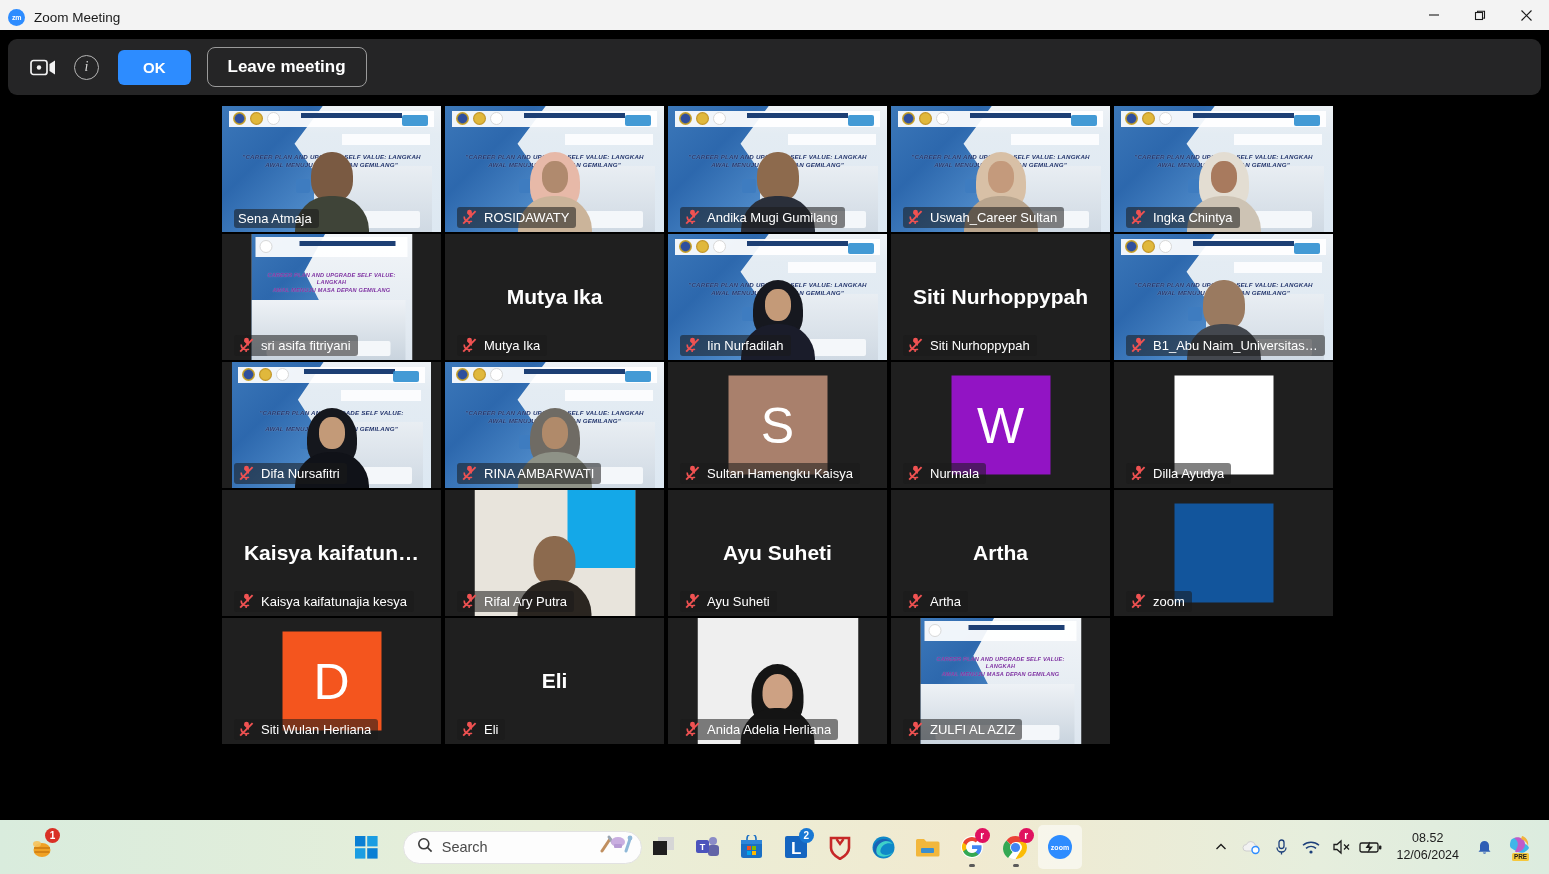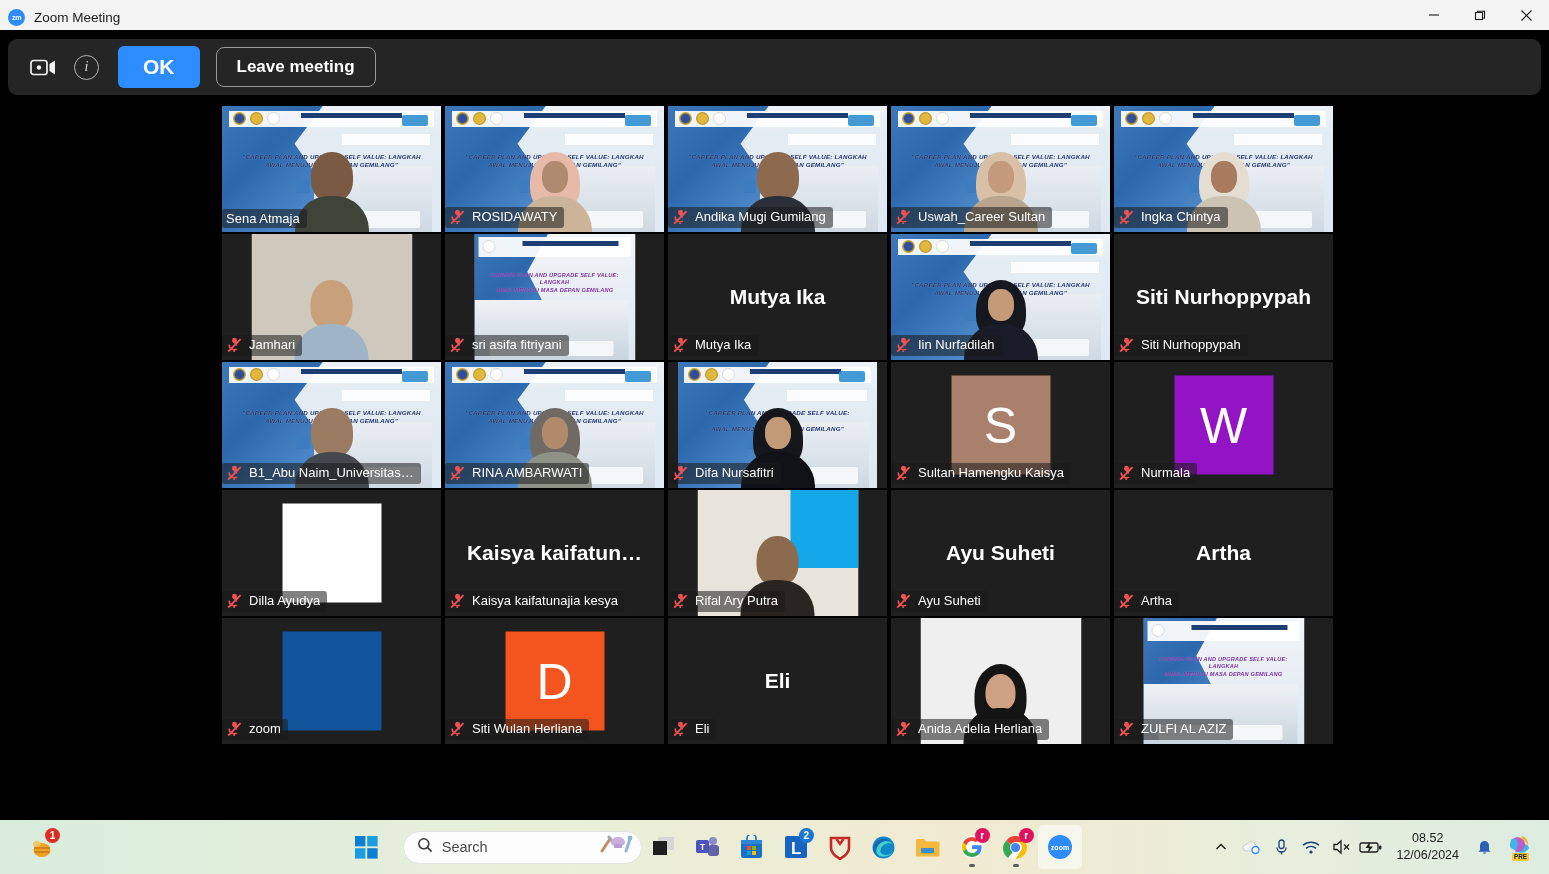--- a/index.html
+++ b/index.html
@@ -43,21 +43,21 @@
   #rec-cam-icon { margin-right: 17px; display: flex; align-items: center; }
   #rec-text { color: #f2f2f2; font-size: 17.5px; flex: 1; }
   #info-icon {
     width: 25px; height: 25px; border-radius: 50%; border: 1.6px solid #b5b5b5;
     color: #d8d8d8; font-size: 14px; font-style: italic;
     display: flex; align-items: center; justify-content: center;
     font-family: "Liberation Serif", serif; margin-right: 19px;
   }
   #ok-btn {
     background: #2d8cff; color: #fff; border: none; border-radius: 6px;
-    font-size: 21px; font-weight: bold; padding: 9px 25px; cursor: pointer;
+    font-size: 15px; font-weight: bold; padding: 9px 25px; cursor: pointer;
     font-family: "Liberation Sans", sans-serif; margin-right: 16px;
   }
   #leave-btn {
     background: #252526; color: #fff; border: 1.6px solid #9a9a9a;
     border-radius: 8px; font-size: 17px; font-weight: bold; padding: 9px 20px;
     cursor: pointer; font-family: "Liberation Sans", sans-serif;
   }
 
   
   #grid {
@@ -164,22 +164,22 @@
     justify-content: center; color: #fff; font-size: 50px; font-weight: normal;
   }
   
   .block {
     position: absolute; top: 50%; left: 50%; transform: translate(-50%,-50%);
     width: 99px; height: 99px;
   }
 
   
   .name-label {
-    position: absolute; left: 0; bottom: 4px; max-width: 96%;
-    display: flex; gap: 6px;
+    position: absolute; left: 12px; bottom: 4px; max-width: 96%;
+    display: flex; align-items: center; gap: 6px;
     background: rgba(26,26,26,.55); border-radius: 3px; padding: 2px 7px 2px 4px;
   }
   .name-label .nm {
     color: #fff; font-size: 13px; white-space: nowrap; overflow: hidden;
     text-overflow: ellipsis;
   }
   .mute-ic { flex: 0 0 auto; display: flex; }
 
   
   #taskbar {
@@ -423,43 +423,20 @@
   <line x1="2.2" y1="14.6" x2="14.6" y2="2.2" stroke="#f05252" stroke-width="1.9"></line>
 </svg>
             </span>
          <span class="nm">Ingka Chintya</span>
        </div>
      </div>
       </div>
       <div class="tile-wrap">
         <div class="tile ">
        <div class="vid-small">
-        <div style="position:absolute;inset:0;background:#cfc9bd">
-
-          <div class="person ">
-                <div class="head" style="background:#c9a07c"></div>
-            <div class="body" style="background:#9fb4c6"></div>
-              </div>
-        </div>
-          </div>
-       <div class="name-label">
-         <span class="mute-ic">
-              <svg width="17" height="17" viewBox="0 0 17 17">
-  <path d="M6.1 3.1a2.4 2.4 0 0 1 4.8 0v4.6a2.4 2.4 0 0 1-.3 1.2L6.1 4.4V3.1z" fill="#f05252"></path>
-  <path d="M3.9 7.4a4.6 4.6 0 0 0 6.4 4.1l1.2 1.2a6.2 6.2 0 0 1-2.6.8V15H7.4v-1.5A6.1 6.1 0 0 1 2.4 7.4z" fill="#f05252"></path>
-  <line x1="2.2" y1="14.6" x2="14.6" y2="2.2" stroke="#f05252" stroke-width="1.9"></line>
-</svg>
-            </span>
-         <span class="nm">Jamhari</span>
-       </div>
-     </div>
-      </div>
-      <div class="tile-wrap">
-        <div class="tile ">
-       <div class="vid-small">
             <div class="sem" style="background:linear-gradient(180deg,#f2f5f8,#dde6ef)">
     <div class="sem-bar" style="top:2%;height:16%"></div>
     <div class="sem-logos">
                 <span class="sem-logo c"></span>
               </div>
     <div class="sem-darkbar" style="left:30%;right:10%"></div>
     <div class="sem-title" style="top:30%;color:#7b2fa0;font-size:5.6px">
       CAREER PLAN AND UPGRADE SELF VALUE: LANGKAH<br>AWAL MENUJU MASA DEPAN GEMILANG</div>
     <div class="sem-room" style="left:0;top:52%;background:linear-gradient(180deg,#eef2f6,#c9d4de)"></div>
   </div>
@@ -570,20 +547,55 @@
   <path d="M3.9 7.4a4.6 4.6 0 0 0 6.4 4.1l1.2 1.2a6.2 6.2 0 0 1-2.6.8V15H7.4v-1.5A6.1 6.1 0 0 1 2.4 7.4z" fill="#f05252"></path>
   <line x1="2.2" y1="14.6" x2="14.6" y2="2.2" stroke="#f05252" stroke-width="1.9"></line>
 </svg>
             </span>
          <span class="nm">B1_Abu Naim_Universitas…</span>
        </div>
      </div>
       </div>
       <div class="tile-wrap">
         <div class="tile ">
+       <div class="vid-full" style="left:10px;right:10px">
+            <div class="sem">
+    <div class="sem-bar"></div>
+    <div class="sem-logos">
+      <span class="sem-logo a"></span>
+                <span class="sem-logo b"></span>
+                <span class="sem-logo c"></span>
+    </div>
+    <div class="sem-darkbar"></div>
+    <div class="sem-right-badge"></div>
+    <div class="sem-sub"></div>
+    <div class="sem-room"></div>
+    <div class="sem-tablet"></div>
+    <div class="sem-title">"CAREER PLAN AND UPGRADE SELF VALUE: LANGKAH<br>AWAL MENUJU MASA DEPAN GEMILANG"</div>
+    <div class="person hijab">
+      <div class="head" style="background:#15171d"></div>
+       <div class="head" style="background:#c39a78;width:26px;height:32px;top:11px;border-radius:46%"></div>
+      <div class="body" style="background:#101218"></div>
+    </div>
+  </div>
+          </div>
+       <div class="name-label">
+         <span class="mute-ic">
+              <svg width="17" height="17" viewBox="0 0 17 17">
+  <path d="M6.1 3.1a2.4 2.4 0 0 1 4.8 0v4.6a2.4 2.4 0 0 1-.3 1.2L6.1 4.4V3.1z" fill="#f05252"></path>
+  <path d="M3.9 7.4a4.6 4.6 0 0 0 6.4 4.1l1.2 1.2a6.2 6.2 0 0 1-2.6.8V15H7.4v-1.5A6.1 6.1 0 0 1 2.4 7.4z" fill="#f05252"></path>
+  <line x1="2.2" y1="14.6" x2="14.6" y2="2.2" stroke="#f05252" stroke-width="1.9"></line>
+</svg>
+            </span>
+         <span class="nm">Difa Nursafitri</span>
+       </div>
+     </div>
+      </div>
+      <div class="tile-wrap">
+        <div class="tile ">
        <div class="vid-full">
             <div class="sem">
     <div class="sem-bar"></div>
     <div class="sem-logos">
       <span class="sem-logo a"></span>
                 <span class="sem-logo b"></span>
                 <span class="sem-logo c"></span>
     </div>
     <div class="sem-darkbar"></div>
     <div class="sem-right-badge"></div>
@@ -600,55 +612,20 @@
           </div>
        <div class="name-label">
          <span class="mute-ic">
               <svg width="17" height="17" viewBox="0 0 17 17">
   <path d="M6.1 3.1a2.4 2.4 0 0 1 4.8 0v4.6a2.4 2.4 0 0 1-.3 1.2L6.1 4.4V3.1z" fill="#f05252"></path>
   <path d="M3.9 7.4a4.6 4.6 0 0 0 6.4 4.1l1.2 1.2a6.2 6.2 0 0 1-2.6.8V15H7.4v-1.5A6.1 6.1 0 0 1 2.4 7.4z" fill="#f05252"></path>
   <line x1="2.2" y1="14.6" x2="14.6" y2="2.2" stroke="#f05252" stroke-width="1.9"></line>
 </svg>
             </span>
          <span class="nm">RINA AMBARWATI</span>
-       </div>
-     </div>
-      </div>
-      <div class="tile-wrap">
-        <div class="tile ">
-       <div class="vid-full" style="left:10px;right:10px">
-            <div class="sem">
-    <div class="sem-bar"></div>
-    <div class="sem-logos">
-      <span class="sem-logo a"></span>
-                <span class="sem-logo b"></span>
-                <span class="sem-logo c"></span>
-    </div>
-    <div class="sem-darkbar"></div>
-    <div class="sem-right-badge"></div>
-    <div class="sem-sub"></div>
-    <div class="sem-room"></div>
-    <div class="sem-tablet"></div>
-    <div class="sem-title">"CAREER PLAN AND UPGRADE SELF VALUE: LANGKAH<br>AWAL MENUJU MASA DEPAN GEMILANG"</div>
-    <div class="person hijab">
-      <div class="head" style="background:#15171d"></div>
-       <div class="head" style="background:#c39a78;width:26px;height:32px;top:11px;border-radius:46%"></div>
-      <div class="body" style="background:#101218"></div>
-    </div>
-  </div>
-          </div>
-       <div class="name-label">
-         <span class="mute-ic">
-              <svg width="17" height="17" viewBox="0 0 17 17">
-  <path d="M6.1 3.1a2.4 2.4 0 0 1 4.8 0v4.6a2.4 2.4 0 0 1-.3 1.2L6.1 4.4V3.1z" fill="#f05252"></path>
-  <path d="M3.9 7.4a4.6 4.6 0 0 0 6.4 4.1l1.2 1.2a6.2 6.2 0 0 1-2.6.8V15H7.4v-1.5A6.1 6.1 0 0 1 2.4 7.4z" fill="#f05252"></path>
-  <line x1="2.2" y1="14.6" x2="14.6" y2="2.2" stroke="#f05252" stroke-width="1.9"></line>
-</svg>
-            </span>
-         <span class="nm">Difa Nursafitri</span>
        </div>
      </div>
       </div>
       <div class="tile-wrap">
         <div class="tile ">
        <div class="avatar-sq" style="background:#a9806c">S</div>
        <div class="name-label">
          <span class="mute-ic">
               <svg width="17" height="17" viewBox="0 0 17 17">
   <path d="M6.1 3.1a2.4 2.4 0 0 1 4.8 0v4.6a2.4 2.4 0 0 1-.3 1.2L6.1 4.4V3.1z" fill="#f05252"></path>

